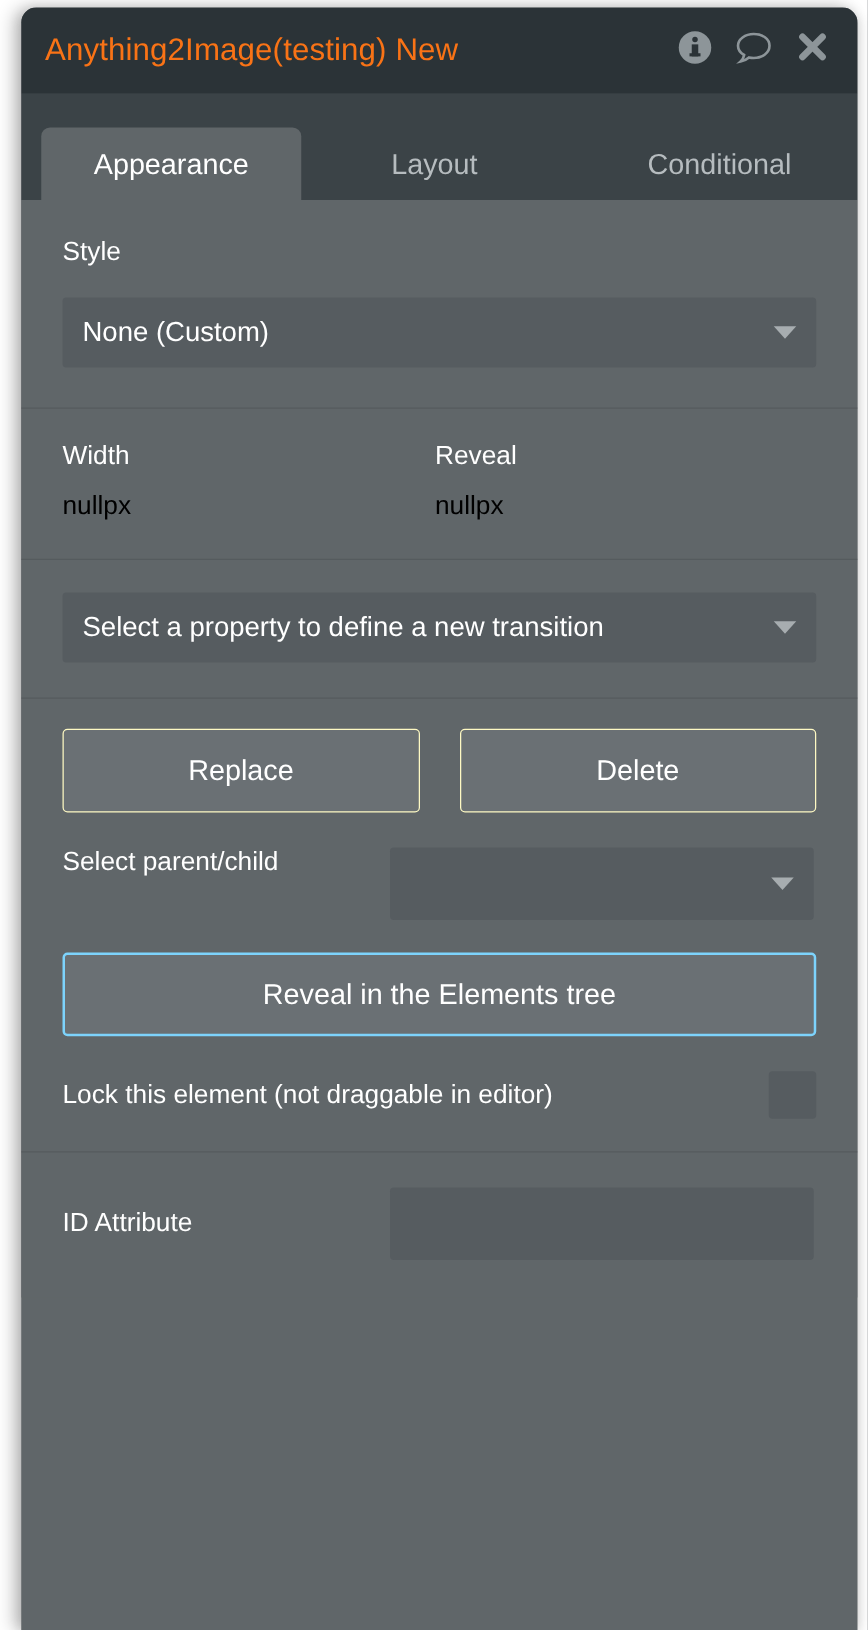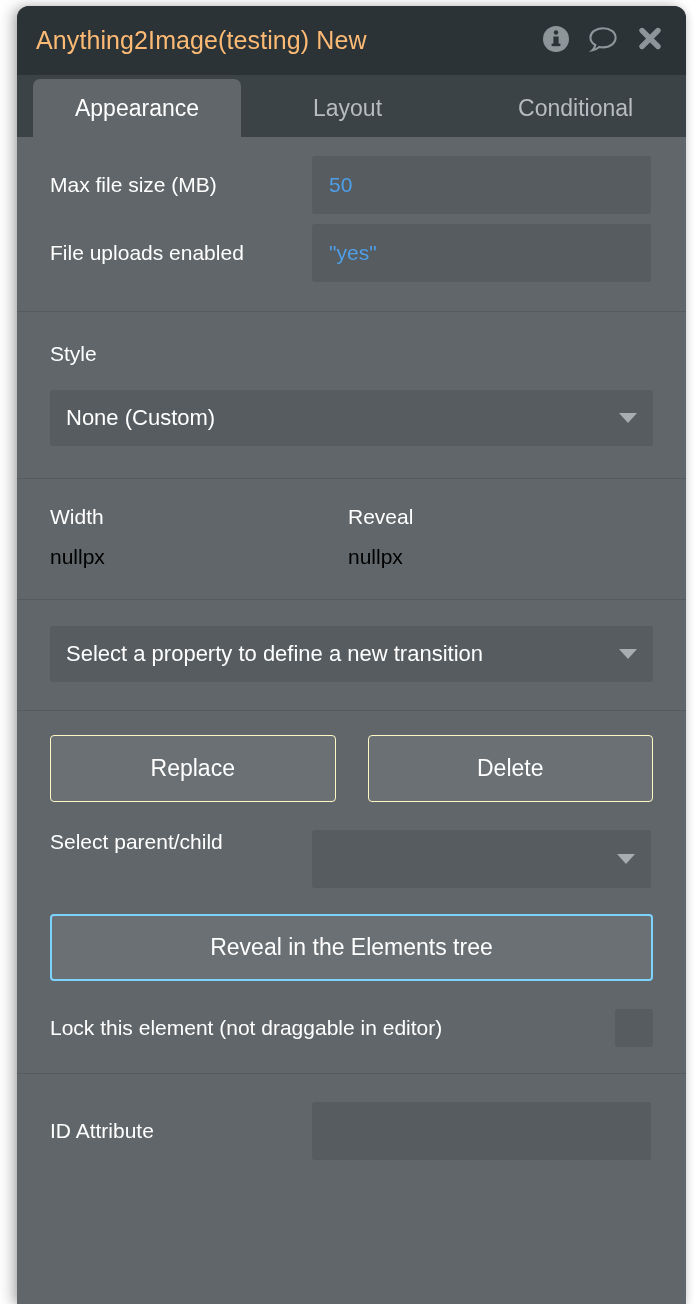--- a/index.html
+++ b/index.html
@@ -28,33 +28,33 @@
   
   #titlebar {
     position: relative;
     height: 69px;
     background: #2b3337;
     display: flex;
     align-items: center;
     padding: 0 22px 0 19px;
   }
   #title-text {
-    color: #fdba74;
+    color: #f97316;
     font-size: 25px;
     font-weight: 400;
     letter-spacing: 0.1px;
     white-space: nowrap;
     flex: 1;
   }
   .title-actions { display: flex; align-items: center; gap: 18px; }
   .ticon { display: block; cursor: pointer; }
 
   
   #tabstrip {
-    height: 62px;
+    height: 85px;
     background: #3b4347;
     display: flex;
     align-items: flex-end;
     padding-left: 16px;
   }
   .tab {
     height: 58px;
     display: flex;
     align-items: center;
     justify-content: center;
@@ -246,34 +246,20 @@
   </div>
 
   <div id="tabstrip">
     <div class="tab active">Appearance</div>
     <div class="tab t-layout">Layout</div>
     <div class="tab t-cond">Conditional</div>
   </div>
 
   <div id="body">
 
-    <div class="section s1">
-      <div class="row">
-        <span class="lbl">Max file size (MB)</span>
-        <div class="input-box">
-          <span class="input-val">50</span>
-        </div>
-      </div>
-      <div class="row">
-        <span class="lbl">File uploads enabled</span>
-        <div class="input-box">
-          <span class="input-val">"yes"</span>
-        </div>
-      </div>
-    </div>
 
     <div class="section s2">
       <div class="row">
         <span class="lbl">Style</span>
       </div>
       <div class="select">
         <span class="sel-text">None (Custom)</span>
         <span class="caret"></span>
       </div>
     </div>

